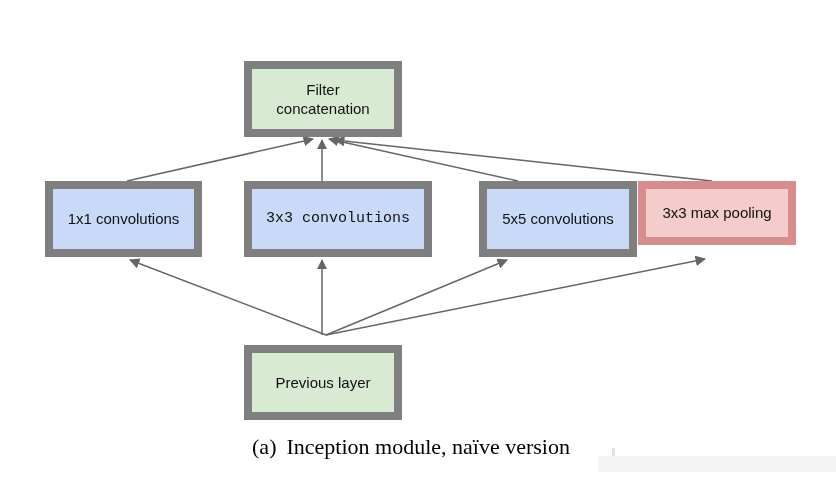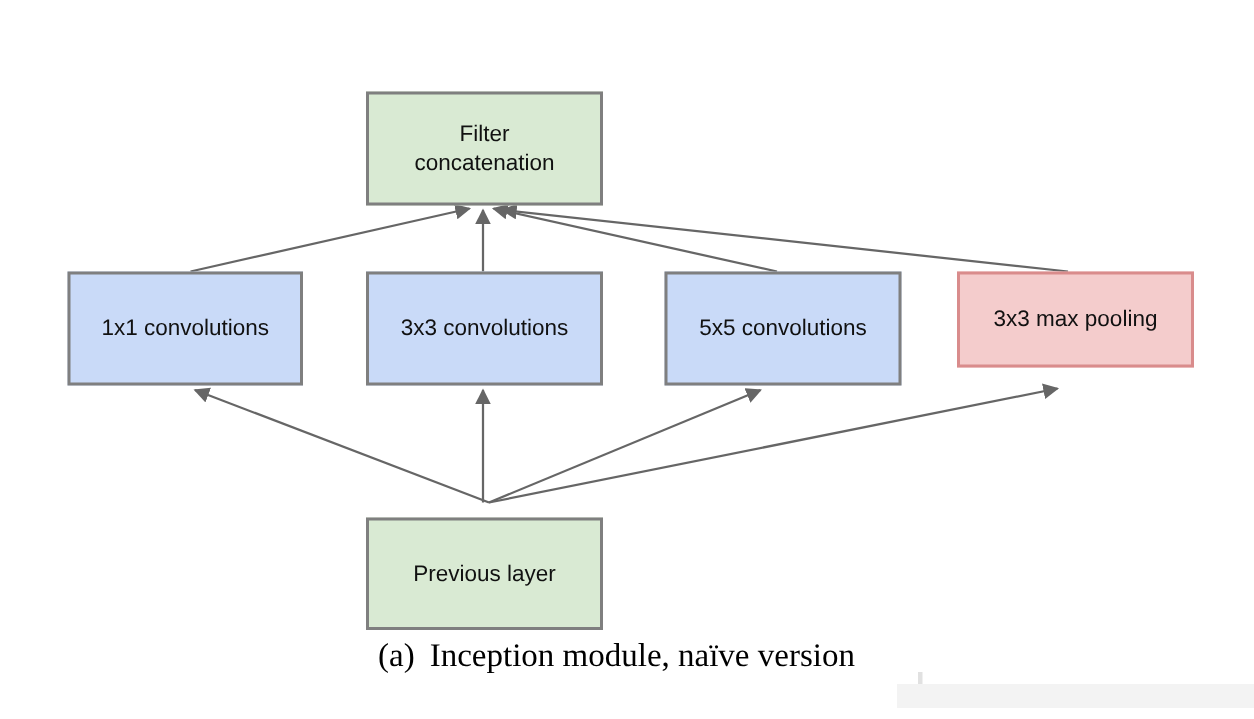--- a/index.html
+++ b/index.html
@@ -13,39 +13,39 @@
   }
   .edges {
     position: absolute;
     left: 0; top: 0;
     width: 836px; height: 479px;
     pointer-events: none;
   }
   .node {
     position: absolute;
     box-sizing: border-box;
-    border: 2px solid #ef4444;
+    border: 8px solid #ef4444;
     display: flex;
     align-items: center;
     justify-content: center;
     text-align: center;
     font-size: 15px;
     line-height: 1.3;
     color: #111111;
     white-space: pre-line;
   }
   .node-filter-concatenation { left: 244px; top: 61px;  width: 158px; height: 76px; }
   .node-conv-1x1            { left: 45px;  top: 181px; width: 157px; height: 76px; }
-  .node-conv-3x3            { left: 244px; top: 181px; width: 158px; height: 76px; }
+  .node-conv-3x3            { left: 244px; top: 181px; width: 188px; height: 76px; font-family: Liberation Mono, monospace; }
   .node-conv-5x5            { left: 443px; top: 181px; width: 158px; height: 76px; }
   .node-max-pooling         { left: 638px; top: 181px; width: 158px; height: 64px; }
   .node-previous-layer      { left: 244px; top: 345px; width: 158px; height: 75px; }
   .caption {
     position: absolute;
-    left: 0; top: 424px;
+    left: 0; top: 434px;
     width: 822px;
     text-align: center;
     font-family: "Liberation Serif", serif;
     font-size: 22px;
     color: #000000;
   }
   .caption .prefix { margin-right: 10px; }
   .watermark-band {
     position: absolute;
     left: 598px; top: 456px;
@@ -83,21 +83,21 @@
     <line x1="712" y1="181" x2="335" y2="140" stroke-width="1.5" marker-end="url(#arrowhead)" stroke="#666666"></line>
   </svg>
 
   <div class="node node-filter-concatenation" style="background-color: rgb(217, 234, 211); border-color: rgb(127, 127, 127);">Filter
 concatenation</div>
 
   <div class="node node-conv-1x1" style="background-color: rgb(201, 218, 248); border-color: rgb(127, 127, 127);">1x1 convolutions</div>
 
   <div class="node node-conv-3x3" style="background-color: rgb(201, 218, 248); border-color: rgb(127, 127, 127);">3x3 convolutions</div>
 
-  <div class="node node-conv-5x5" style="background-color: rgb(201, 218, 248); border-color: rgb(127, 127, 127);">5x5 convolutions</div>
+  <div class="node node-conv-5x5" style="background-color: rgb(201, 218, 248); border-color: rgb(127, 127, 127); margin-left: 36px;">5x5 convolutions</div>
 
   <div class="node node-max-pooling" style="background-color: rgb(244, 204, 204); border-color: rgb(217, 140, 140);">3x3 max pooling</div>
 
   <div class="node node-previous-layer" style="background-color: rgb(217, 234, 211); border-color: rgb(127, 127, 127);">Previous layer</div>
 
   <div class="caption">
     <span class="prefix">(a)</span><span>Inception module, naïve version</span>
   </div>
 
   <div class="watermark-speck"></div>

